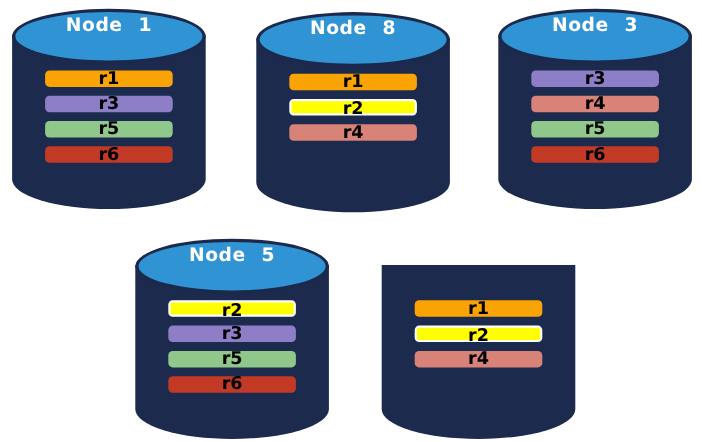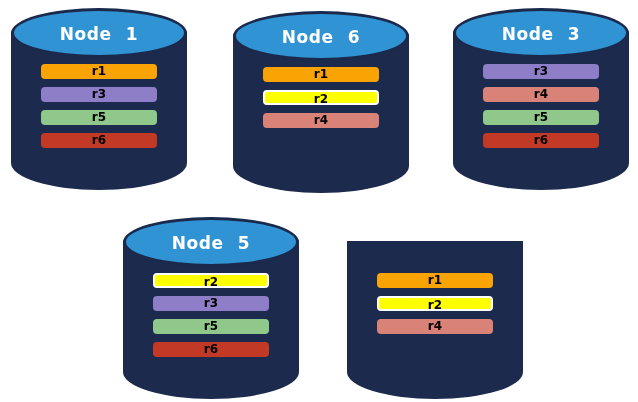--- a/index.html
+++ b/index.html
@@ -42,21 +42,20 @@
     left: 0;
     top: 0;
     width: 176px;
     height: 50px;
     box-sizing: border-box;
     background: var(--cyl-top, #3094D4);
     border: 3px solid var(--cyl-outline, #1B2A4C);
     border-radius: 50%;
     z-index: 2;
     display: flex;
-    align-items: center;
     justify-content: center;
   }
   .node-title {
     color: var(--title-color, #FFFFFF);
     font-size: 17px;
     font-weight: bold;
     word-spacing: 8px;
     letter-spacing: 0.5px;
     padding-top: 2px;
     white-space: nowrap;
@@ -68,21 +67,21 @@
     width: 116px;
     z-index: 3;
   }
   .bar {
     box-sizing: border-box;
     width: 116px;
     height: 15px;
     margin-bottom: 8px;
     border-radius: 4px;
     text-align: center;
-    font-size: 12px;
+    font-size: 16px;
     font-weight: bold;
     line-height: 14px;
     color: var(--bar-text, #000000);
   }
 </style>
 </head>
 <body style="background: rgb(255, 255, 255);">
 
 <div class="canvas">
 
@@ -95,21 +94,21 @@
       <div class="bar" style="background: rgb(250, 163, 5);">r1</div>
       <div class="bar" style="background: rgb(142, 126, 200);">r3</div>
       <div class="bar" style="background: rgb(144, 199, 138);">r5</div>
       <div class="bar" style="background: rgb(194, 58, 38);">r6</div>
     </div>
   </div>
 
   <div class="node n2">
     <div class="cyl-body"></div>
     <div class="cyl-top">
-      <span class="node-title">Node 6</span>
+      <span class="node-title">Node 8</span>
     </div>
     <div class="bars">
       <div class="bar" style="background: rgb(250, 163, 5);">r1</div>
       <div class="bar" style="background: rgb(255, 255, 0); border: 2px solid rgb(255, 255, 255);">r2</div>
       <div class="bar" style="background: rgb(216, 130, 120);">r4</div>
     </div>
   </div>
 
   <div class="node n3">
     <div class="cyl-body"></div>

